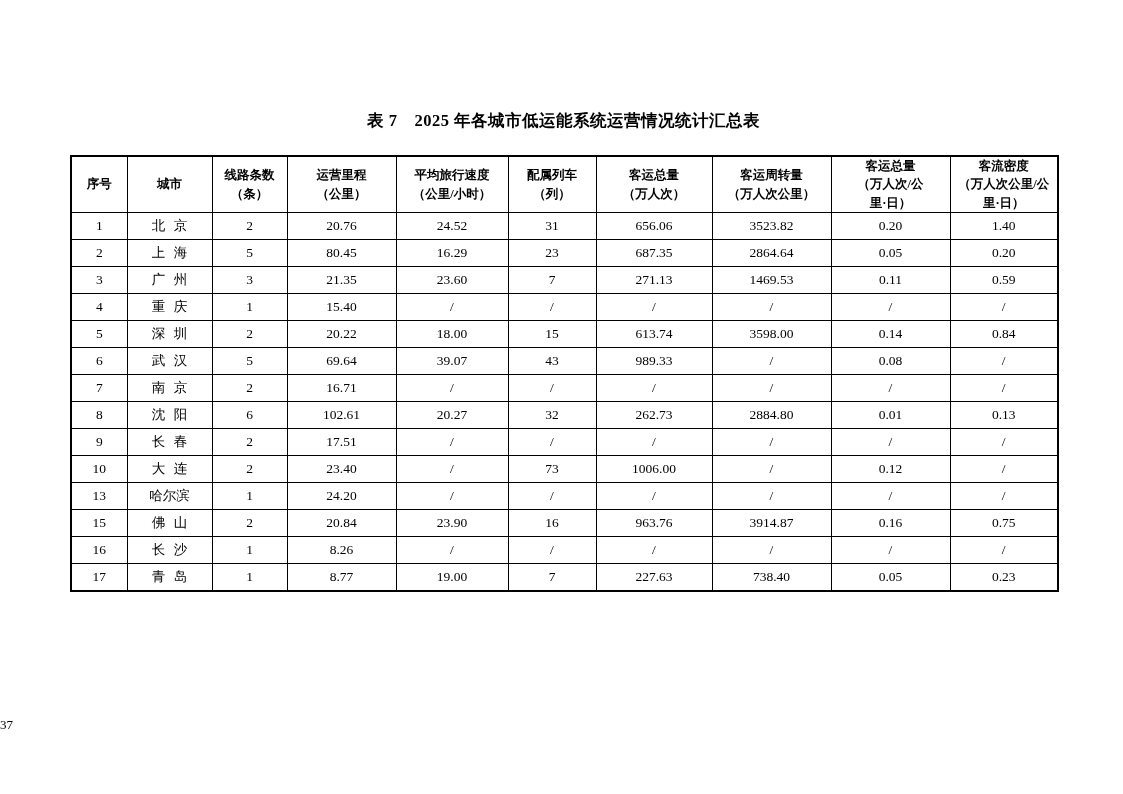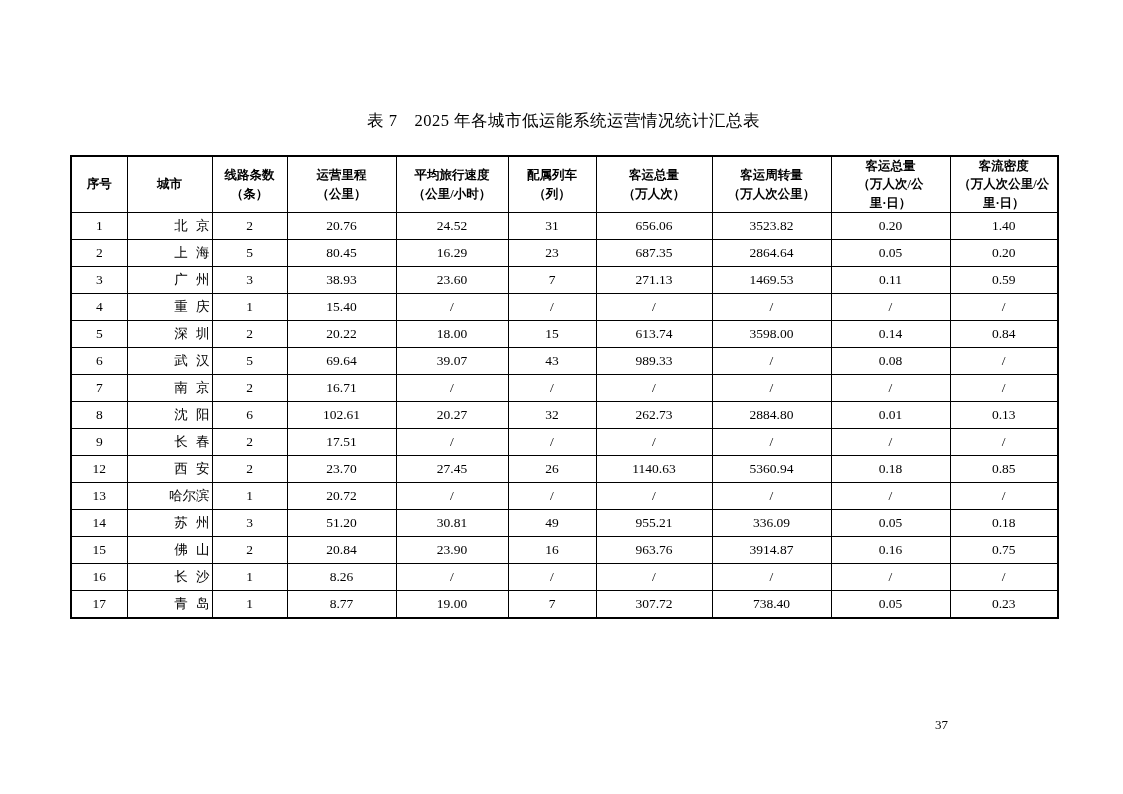--- a/index.html
+++ b/index.html
@@ -16,21 +16,21 @@
     color: #000;
     overflow: hidden;
   }
   .doc-title {
     position: absolute;
     top: 110px;
     left: 70px;
     width: 987px;
     text-align: center;
     font-size: 16.5px;
-    font-weight: normal;
+    font-weight: bold;
     letter-spacing: 0.5px;
     white-space: pre;
   }
   table.stat-table {
     position: absolute;
     top: 155px;
     left: 70px;
     width: 987px;
     border-collapse: collapse;
     table-layout: fixed;
@@ -52,28 +52,27 @@
     height: 55px;
   }
   table.stat-table td {
     font-size: 13.5px;
     height: 26px;
     line-height: 1;
   }
   
   table.stat-table td:nth-child(2) {
     word-spacing: 5px;
-    text-align: right;
   }
   .page-number {
     position: absolute;
     top: 717px;
     left: 0;
     width: 948px;
-    text-align: right;
+    text-align: left;
     font-size: 13px;
   }
 </style>
 </head>
 <body>
 
 <div class="page">
 
   <div class="doc-title">表 7　2025 年各城市低运能系统运营情况统计汇总表</div>
 
@@ -136,21 +135,21 @@
           <td>23</td>
           <td>687.35</td>
           <td>2864.64</td>
           <td>0.05</td>
           <td>0.20</td>
         </tr>
         <tr>
           <td>3</td>
           <td>广 州</td>
           <td>3</td>
-          <td>38.93</td>
+          <td>21.35</td>
           <td>23.60</td>
           <td>7</td>
           <td>271.13</td>
           <td>1469.53</td>
           <td>0.11</td>
           <td>0.59</td>
         </tr>
         <tr>
           <td>4</td>
           <td>重 庆</td>
@@ -217,54 +216,42 @@
           <td>2</td>
           <td>17.51</td>
           <td>/</td>
           <td>/</td>
           <td>/</td>
           <td>/</td>
           <td>/</td>
           <td>/</td>
         </tr>
         <tr>
-          <td>12</td>
-          <td>西 安</td>
-          <td>2</td>
-          <td>23.70</td>
-          <td>27.45</td>
-          <td>26</td>
-          <td>1140.63</td>
-          <td>5360.94</td>
-          <td>0.18</td>
-          <td>0.85</td>
+          <td>10</td>
+          <td>大 连</td>
+          <td>2</td>
+          <td>23.40</td>
+          <td>/</td>
+          <td>73</td>
+          <td>1006.00</td>
+          <td>/</td>
+          <td>0.12</td>
+          <td>/</td>
         </tr>
         <tr>
           <td>13</td>
           <td>哈尔滨</td>
           <td>1</td>
-          <td>20.72</td>
-          <td>/</td>
-          <td>/</td>
-          <td>/</td>
-          <td>/</td>
-          <td>/</td>
-          <td>/</td>
-        </tr>
-        <tr>
-          <td>14</td>
-          <td>苏 州</td>
-          <td>3</td>
-          <td>51.20</td>
-          <td>30.81</td>
-          <td>49</td>
-          <td>955.21</td>
-          <td>336.09</td>
-          <td>0.05</td>
-          <td>0.18</td>
+          <td>24.20</td>
+          <td>/</td>
+          <td>/</td>
+          <td>/</td>
+          <td>/</td>
+          <td>/</td>
+          <td>/</td>
         </tr>
         <tr>
           <td>15</td>
           <td>佛 山</td>
           <td>2</td>
           <td>20.84</td>
           <td>23.90</td>
           <td>16</td>
           <td>963.76</td>
           <td>3914.87</td>
@@ -283,21 +270,21 @@
           <td>/</td>
           <td>/</td>
         </tr>
         <tr>
           <td>17</td>
           <td>青 岛</td>
           <td>1</td>
           <td>8.77</td>
           <td>19.00</td>
           <td>7</td>
-          <td>307.72</td>
+          <td>227.63</td>
           <td>738.40</td>
           <td>0.05</td>
           <td>0.23</td>
         </tr>
       </tbody>
   </table>
 
   <div class="page-number">37</div>
 
 </div>

